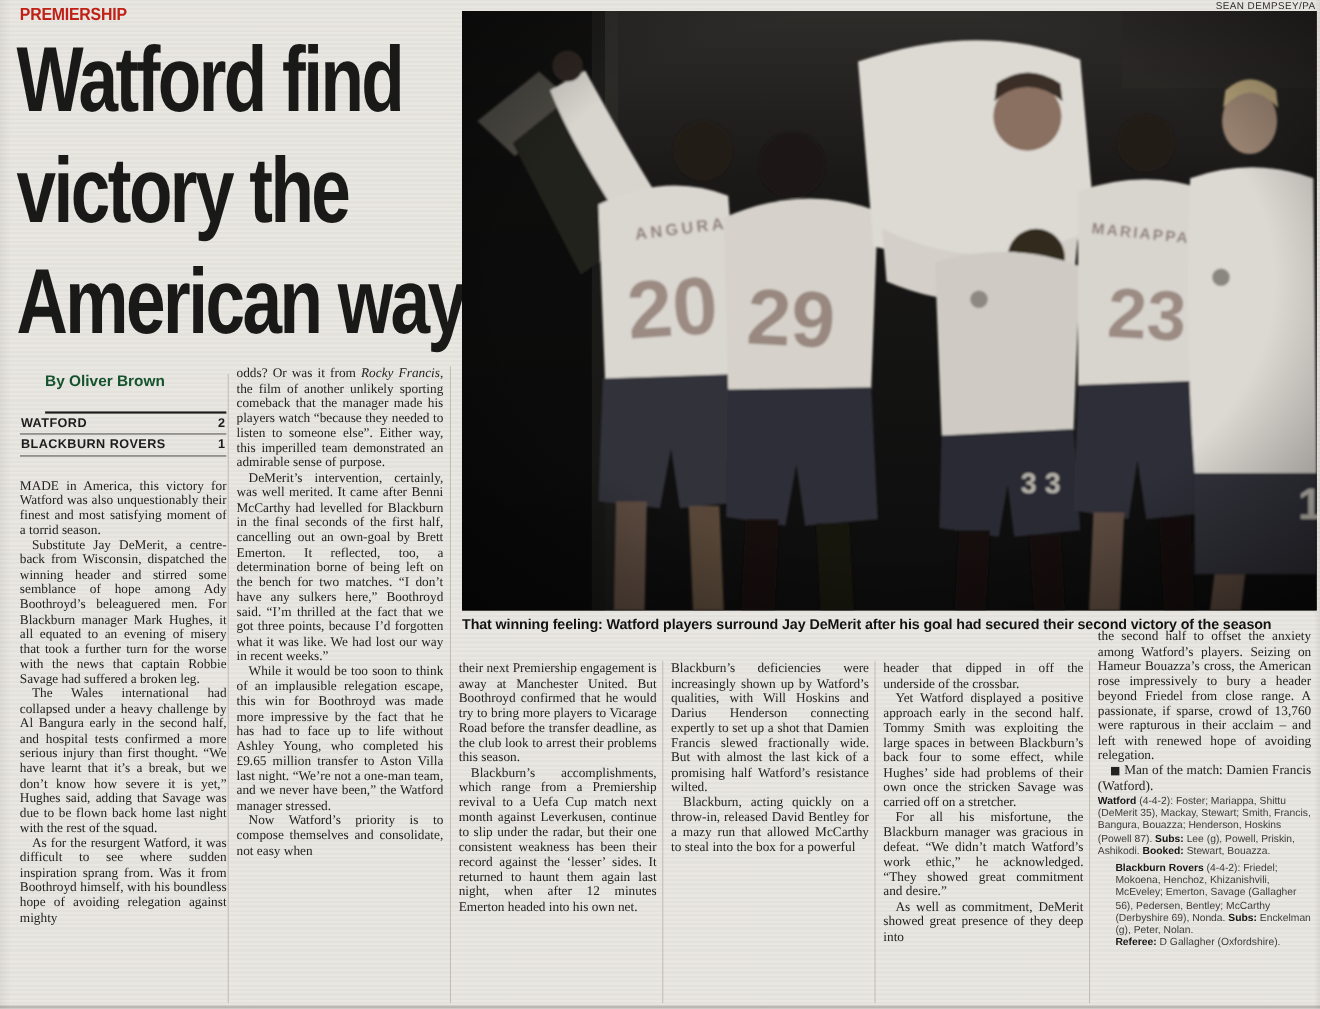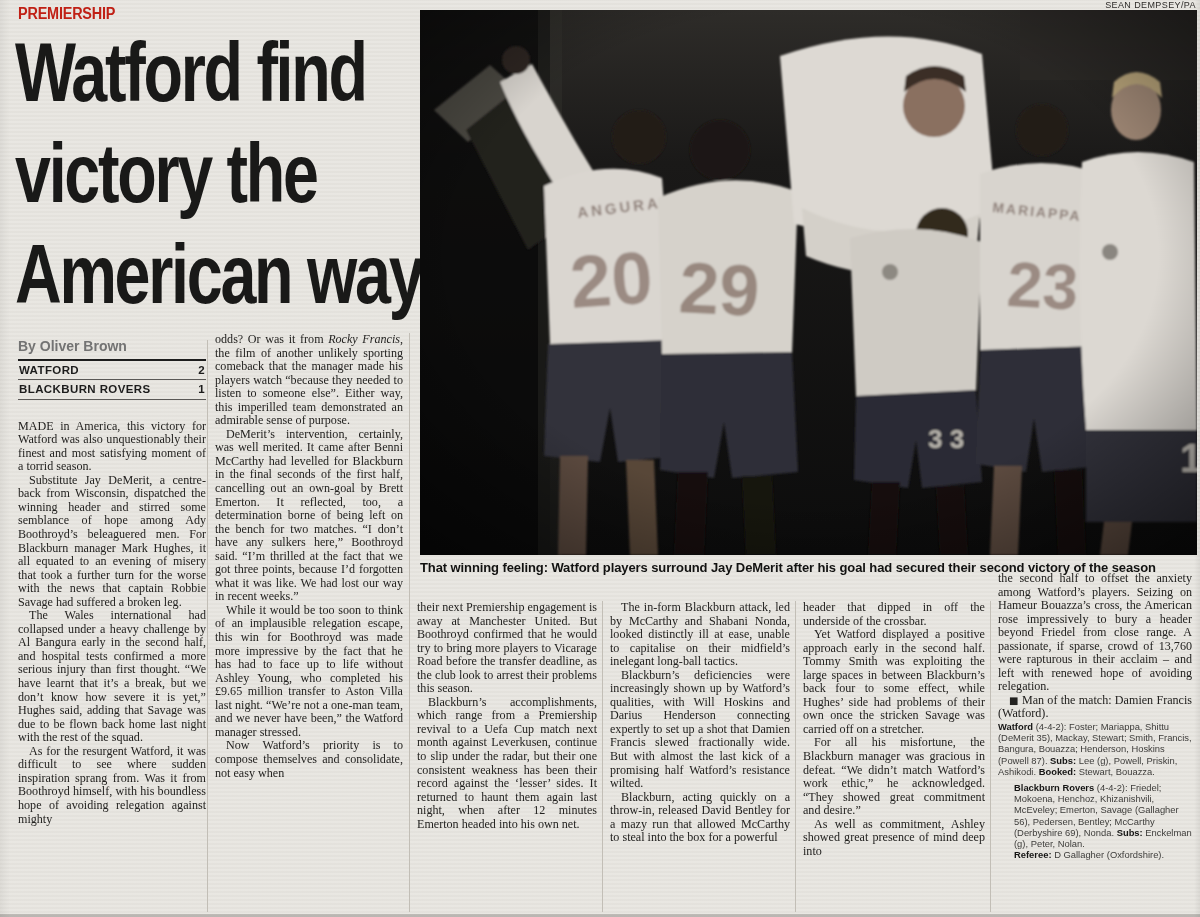--- a/index.html
+++ b/index.html
@@ -49,22 +49,22 @@
   .col p + p { text-indent:11px; }
   .col p.ind { text-indent:11px; }
   .c1 { left:18px;  top:340px; width:188px; height:574px; }
   .c2 { left:215px; top:333px; width:188px; height:581px; }
   .c3 { left:417px; top:601px; width:180px; height:314px; }
   .c4 { left:610px; top:601px; width:180px; height:314px; }
   .c5 { left:803px; top:601px; width:182px; height:314px; }
   .c6 { left:998px; top:572px; width:194px; height:314px; }
   .byline {
     font-family:"Liberation Sans", sans-serif;
-    font-weight:bold; font-size:14px; color:#737373;
-    padding-bottom:5px; border-bottom:2.5px solid #1d1d1d;
+    font-weight:bold; font-size:14px; color:#14532d;
+    padding-bottom:20px; border-bottom:2.5px solid #1d1d1d;margin-left:23px;
   }
   .score-row {
     display:flex; justify-content:space-between;
     font-family:"Liberation Sans", sans-serif;
     font-weight:bold; font-size:11.5px; letter-spacing:0.4px; color:#1c1c1c;
     padding:3px 1px 2px 1px; border-bottom:1.5px solid #5a5856;
   }
   .c1 .lead { margin-top:20px; }
   .mom { margin-top:1px; }
   .mom .sq { font-family:"DejaVu Sans", sans-serif; font-size:10px; }
@@ -200,30 +200,29 @@
   <p>While it would be too soon to think of an implausible relegation escape, this win for Boothroyd was made more impressive by the fact that he has had to face up to life without Ashley Young, who completed his £9.65 million transfer to Aston Villa last night. “We’re not a one-man team, and we never have been,” the Watford manager stressed.</p>
   <p>Now Watford’s priority is to compose themselves and consolidate, not easy when</p>
 </div>
 
 <div class="col c3">
   <p>their next Premiership engagement is away at Manchester United. But Boothroyd confirmed that he would try to bring more players to Vicarage Road before the transfer deadline, as the club look to arrest their problems this season.</p>
   <p>Blackburn’s accomplishments, which range from a Premiership revival to a Uefa Cup match next month against Leverkusen, continue to slip under the radar, but their one consistent weakness has been their record against the ‘lesser’ sides. It returned to haunt them again last night, when after 12 minutes Emerton headed into his own net.</p>
 </div>
 
 <div class="col c4">
-  <p class="ind">The in-form Blackburn attack, led by McCarthy and Shabani Nonda, looked distinctly ill at ease, unable to capitalise on their midfield’s inelegant long-ball tactics.</p>
   <p>Blackburn’s deficiencies were increasingly shown up by Watford’s qualities, with Will Hoskins and Darius Henderson connecting expertly to set up a shot that Damien Francis slewed fractionally wide. But with almost the last kick of a promising half Watford’s resistance wilted.</p>
   <p>Blackburn, acting quickly on a throw-in, released David Bentley for a mazy run that allowed McCarthy to steal into the box for a powerful</p>
 </div>
 
 <div class="col c5">
   <p>header that dipped in off the underside of the crossbar.</p>
   <p>Yet Watford displayed a positive approach early in the second half. Tommy Smith was exploiting the large spaces in between Blackburn’s back four to some effect, while Hughes’ side had problems of their own once the stricken Savage was carried off on a stretcher.</p>
   <p>For all his misfortune, the Blackburn manager was gracious in defeat. “We didn’t match Watford’s work ethic,” he acknowledged. “They showed great commitment and desire.”</p>
-  <p>As well as commitment, Ashley showed great presence of mind deep into</p>
+  <p>As well as commitment, DeMerit showed great presence of they deep into</p>
 </div>
 
 <div class="col c6">
   <p>the second half to offset the anxiety among Watford’s players. Seizing on Hameur Bouazza’s cross, the American rose impressively to bury a header beyond Friedel from close range. A passionate, if sparse, crowd of 13,760 were rapturous in their acclaim – and left with renewed hope of avoiding relegation.</p>
   <p class="mom"><span class="sq">■</span><span> Man of the match: Damien Francis (Watford).</span></p>
   <p class="tm"><b>Watford</b><span> (4-4-2): Foster; Mariappa, Shittu (DeMerit 35), Mackay, Stewart; Smith, Francis, Bangura, Bouazza; Henderson, Hoskins (Powell 87). </span><b>Subs:</b><span> Lee (g), Powell, Priskin, Ashikodi. </span><b>Booked:</b><span> Stewart, Bouazza.</span></p>
   <p class="tm"><b>Blackburn Rovers</b><span> (4-4-2): Friedel; Mokoena, Henchoz, Khizanishvili, McEveley; Emerton, Savage (Gallagher 56), Pedersen, Bentley; McCarthy (Derbyshire 69), Nonda. </span><b>Subs:</b><span> Enckelman (g), Peter, Nolan.</span><br><b>Referee:</b><span> D Gallagher (Oxfordshire).</span></p>
 </div>
 
 <div class="bottom-edge"></div>

